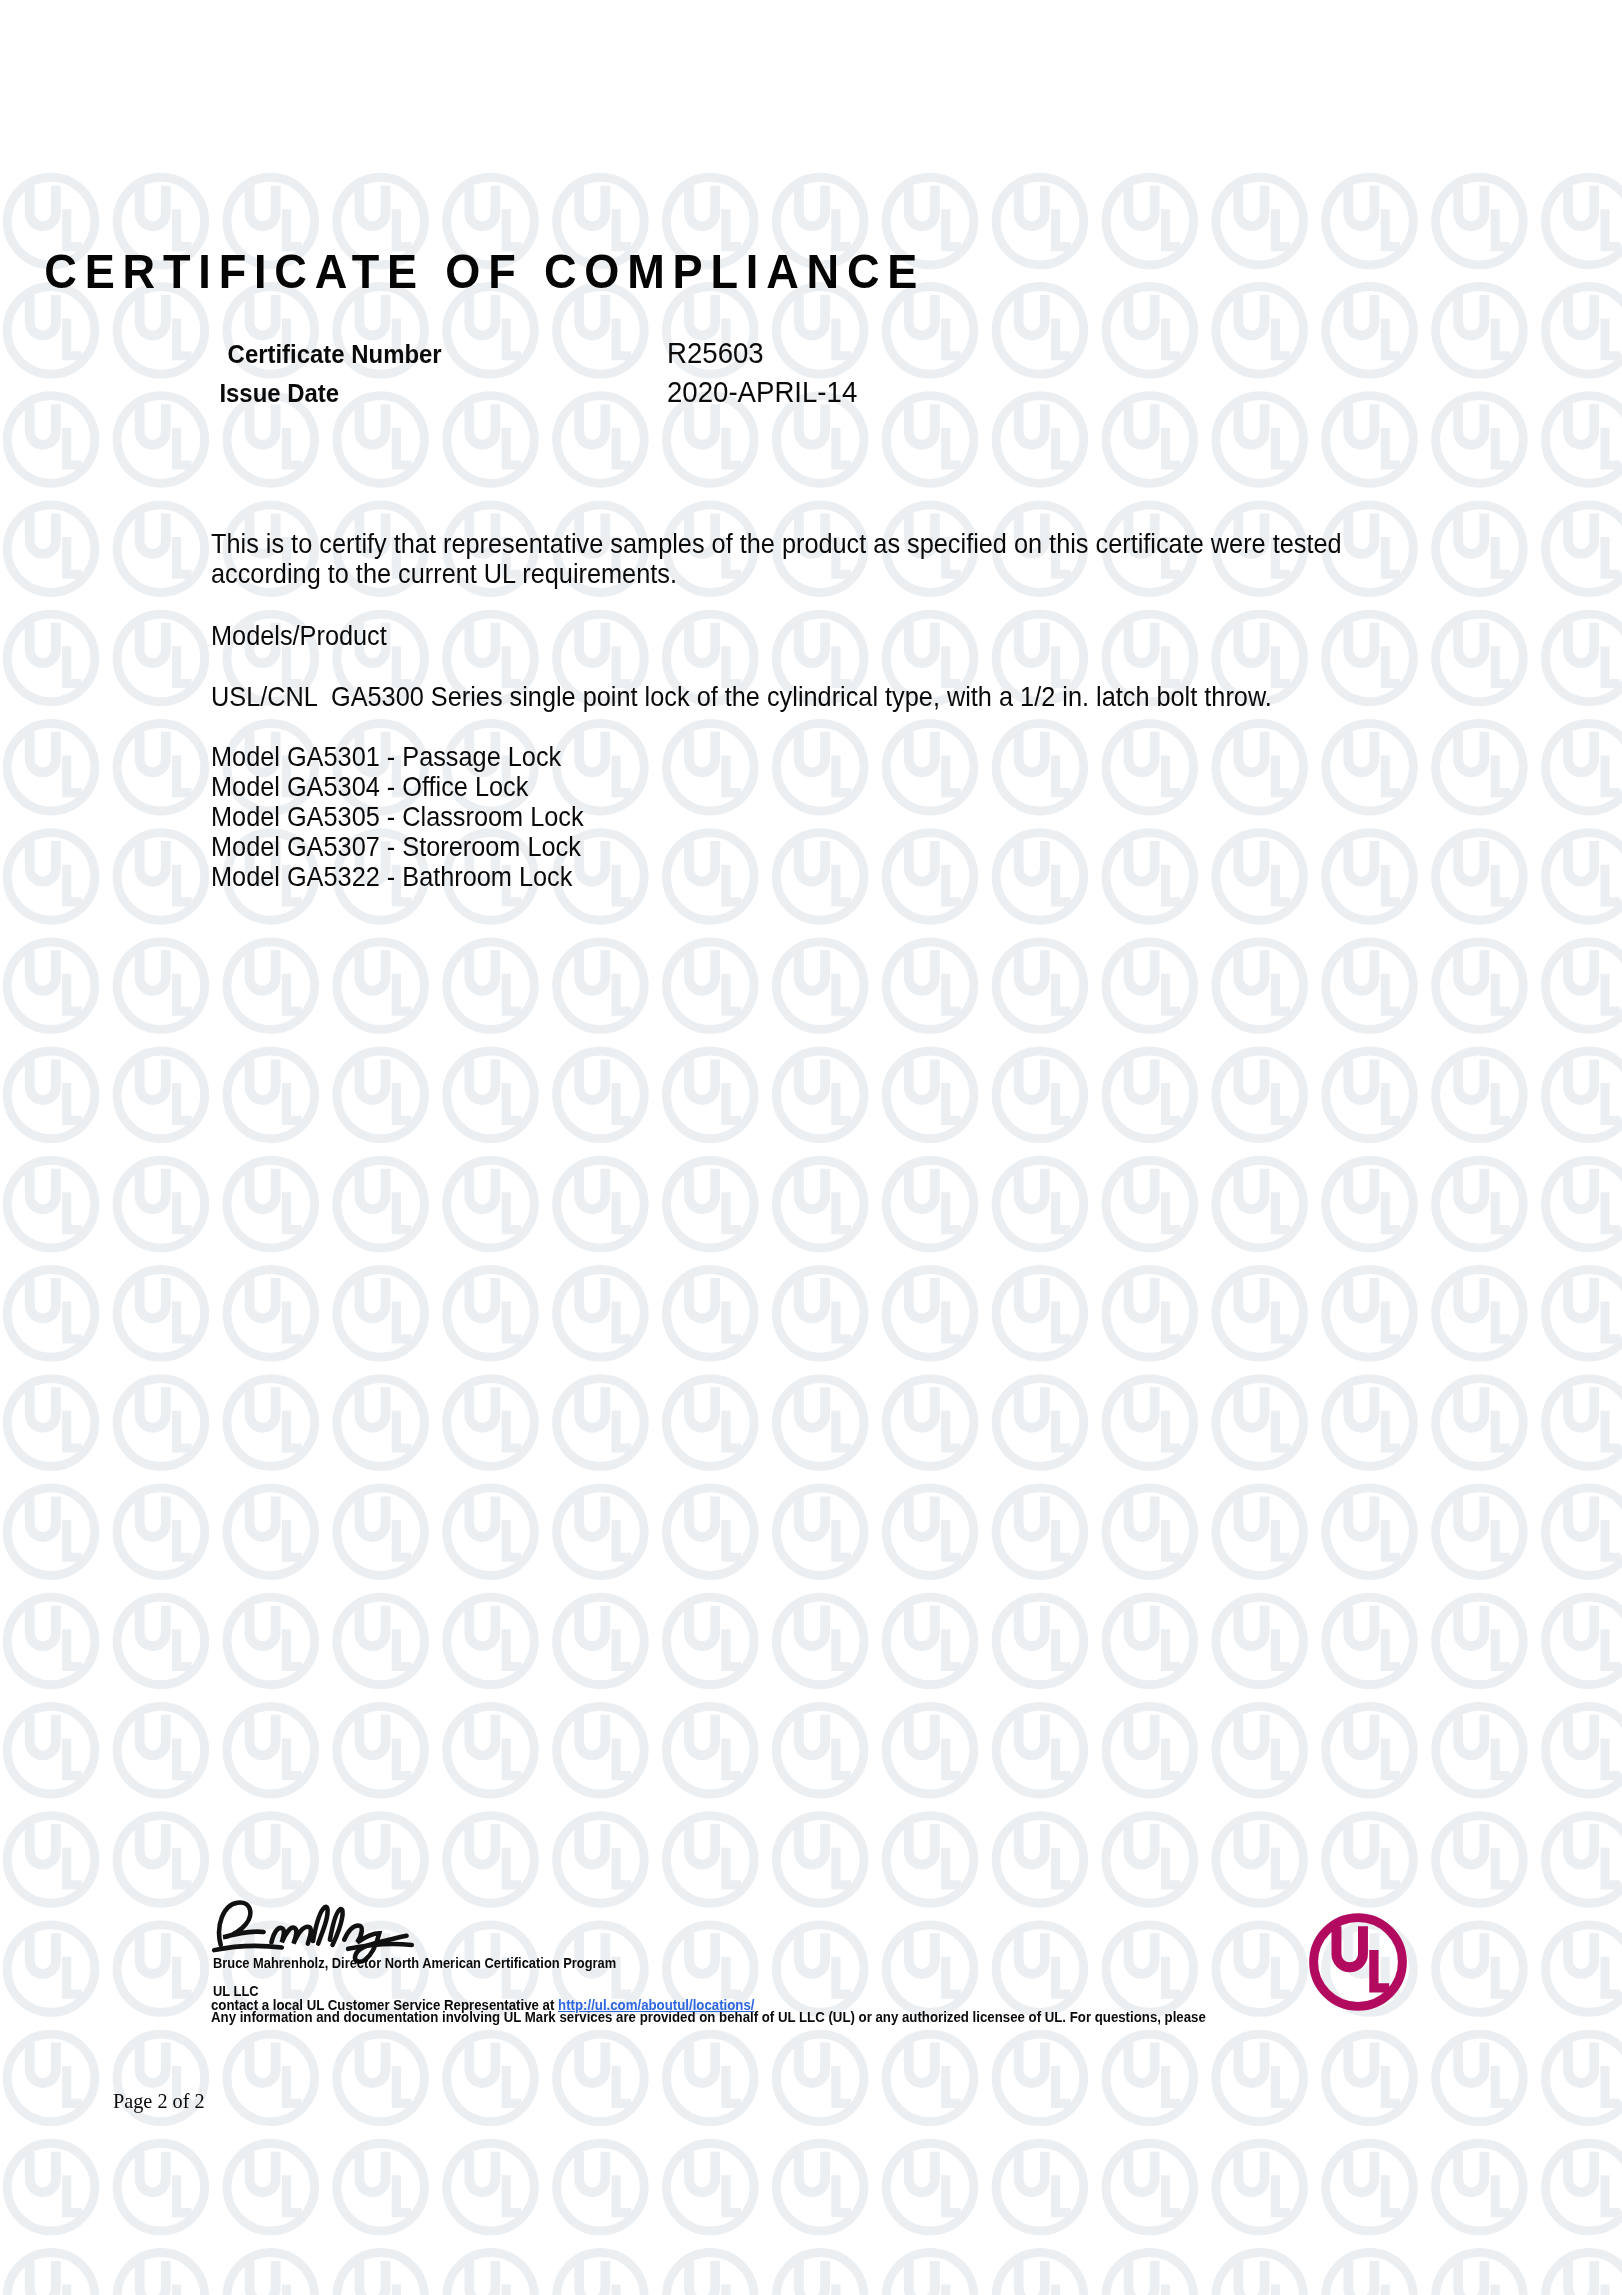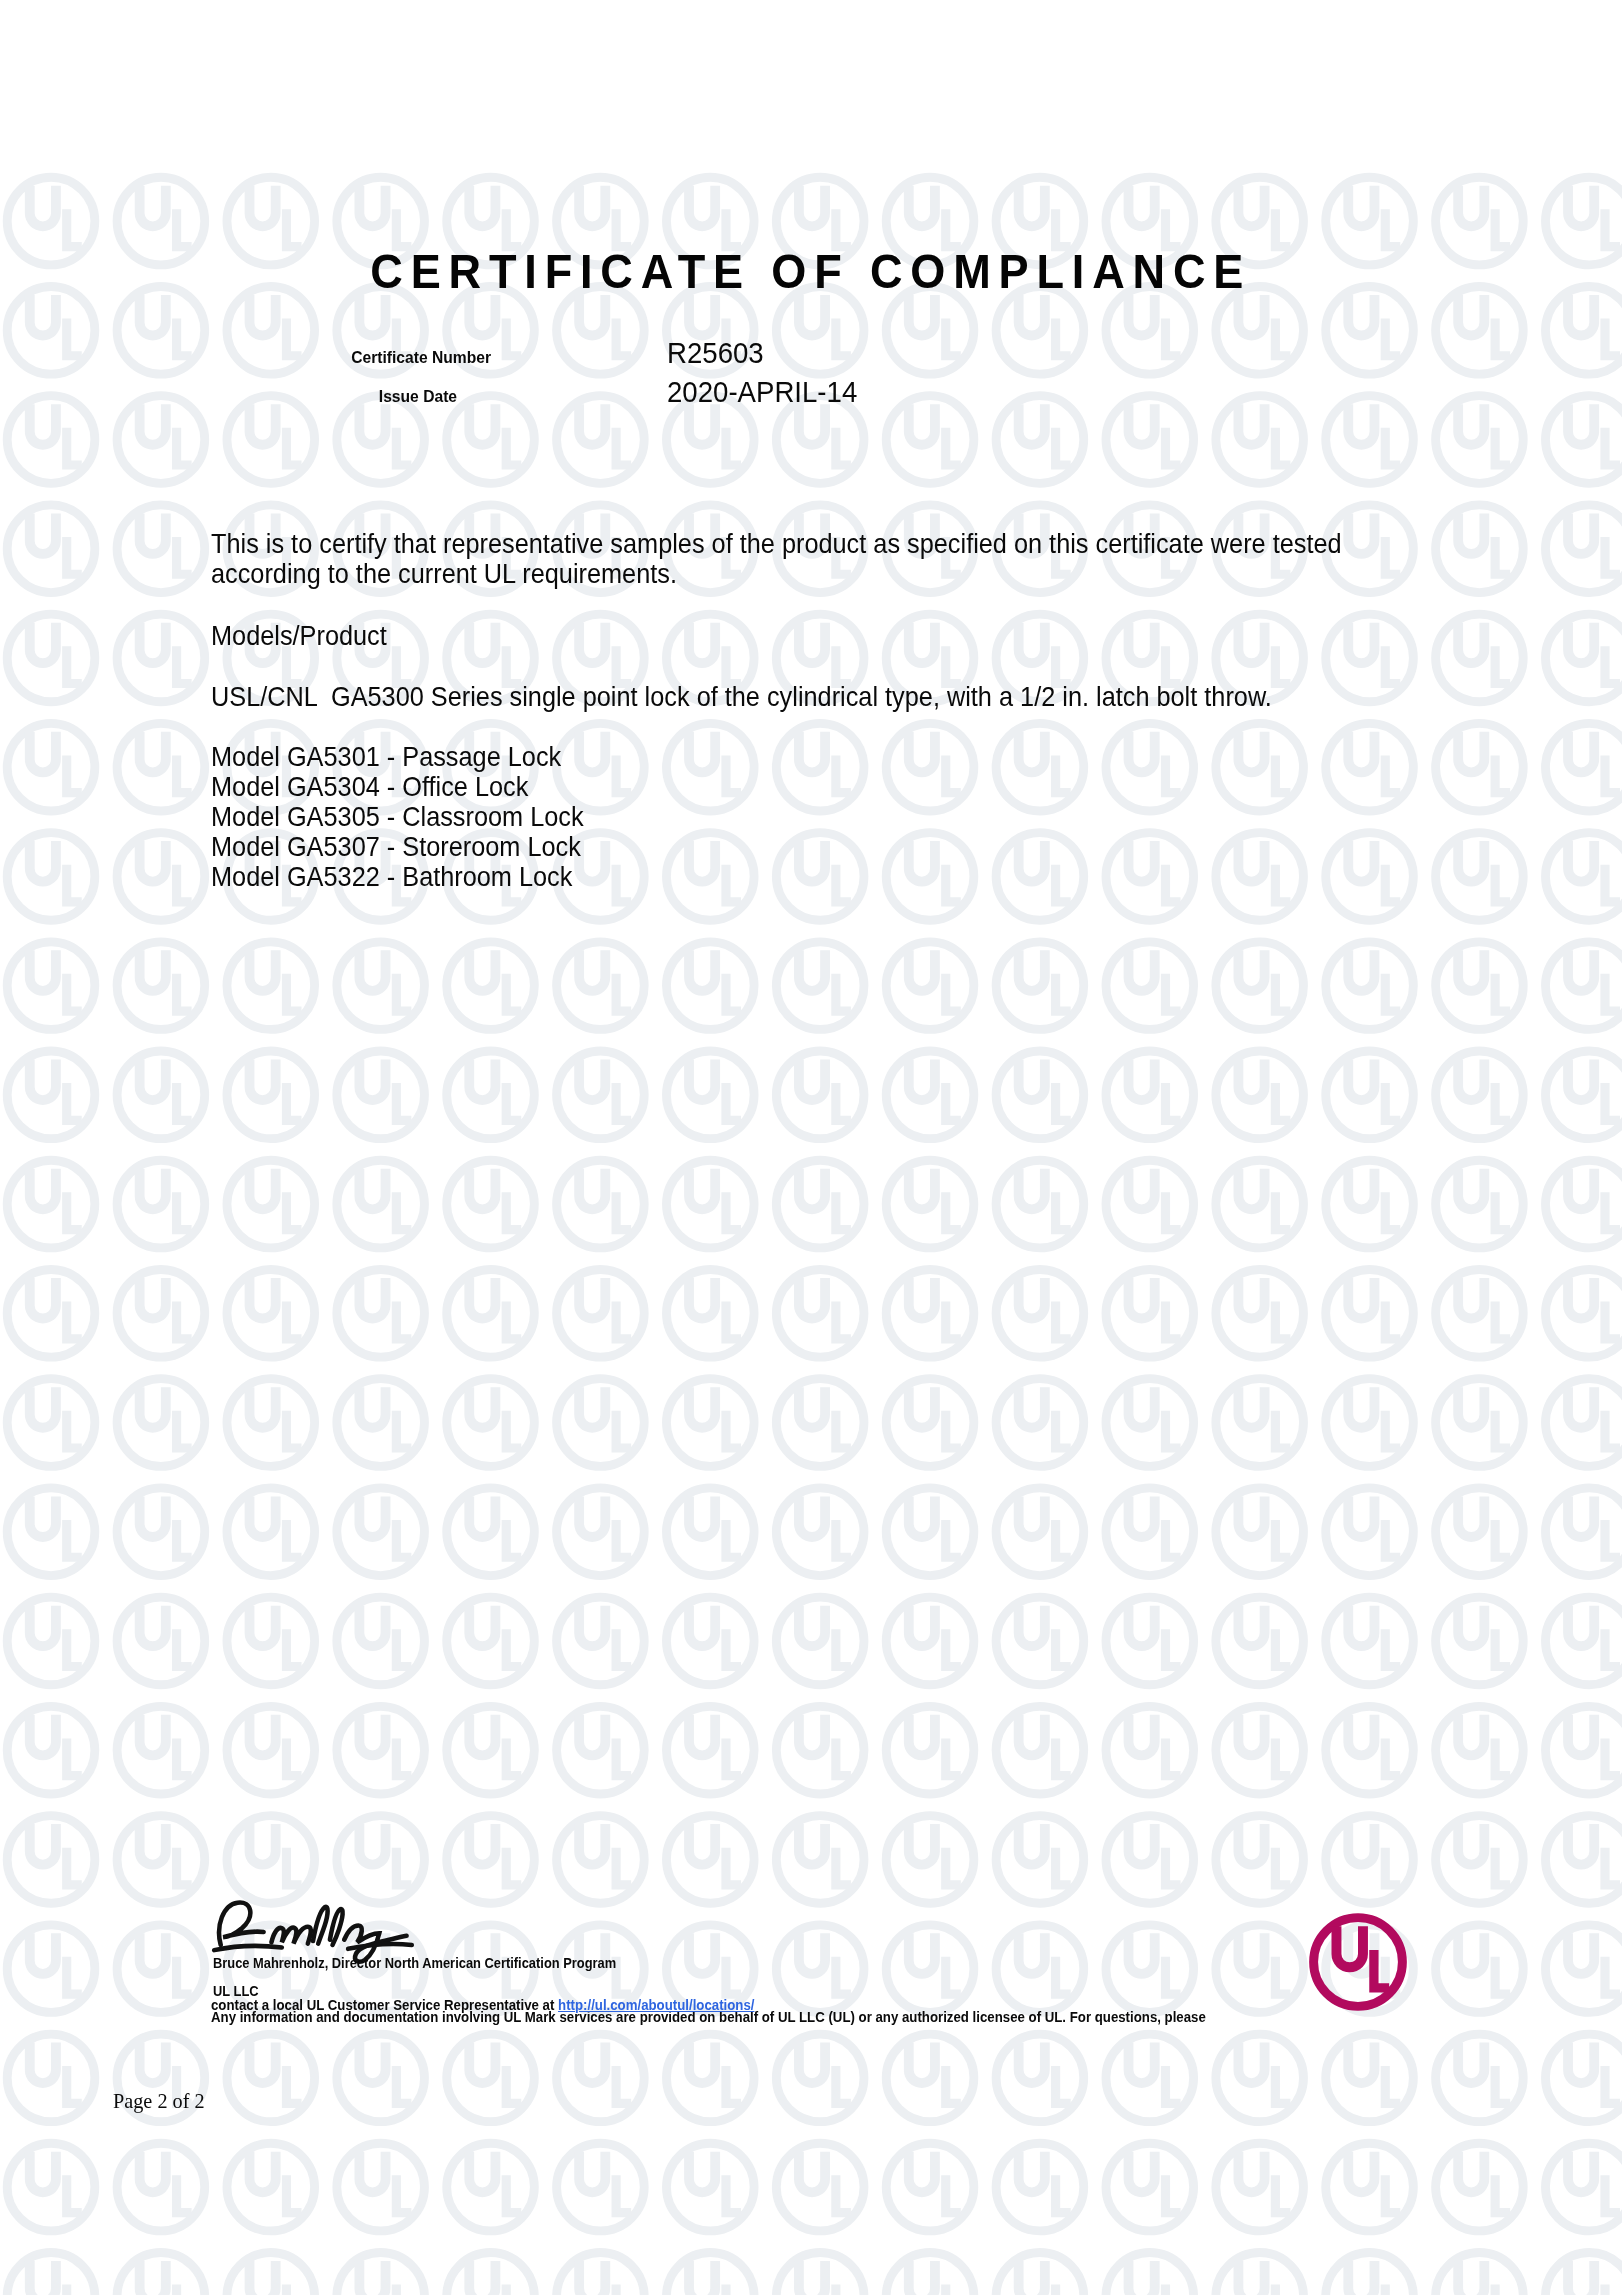--- a/index.html
+++ b/index.html
@@ -16,27 +16,27 @@
   }
   .page{position:absolute;inset:0;}
   
   #wm-svg{position:absolute;left:0;top:0;width:1622px;height:2295px;color:var(--wm);}
   
   .cond{display:inline-block;transform:scaleX(.92);transform-origin:0 50%;white-space:pre;}
   .cond-r{display:inline-block;transform:scaleX(.92);transform-origin:100% 50%;white-space:pre;}
   .cond-c{display:inline-block;transform:scaleX(.92);transform-origin:50% 50%;white-space:pre;}
   
   .title{
-    position:absolute;top:243px;left:0;width:100%;text-align:center;
-    font-size:49px;font-weight:bold;letter-spacing:8.5px;color:#050505;
+    position:absolute;top:243px;left:0;width:100%;text-align:left;
+    font-size:49px;font-weight:bold;letter-spacing:8.5px;color:#050505;padding-left:6px;
   }
   
   .meta{position:absolute;left:209px;top:336px;}
   .meta-row{display:flex;align-items:baseline;height:39px;}
-  .meta-label{width:412px;text-align:center;font-size:17px;font-weight:bold;}
+  .meta-label{width:412px;text-align:left;font-size:26px;font-weight:bold;}
   .meta-value{margin-left:46px;font-size:30px;font-weight:400;}
   
   .bodyline{position:absolute;left:211px;font-size:27.5px;line-height:30px;}
   .models .bodyline{white-space:pre;}
   
   .sig-svg{position:absolute;left:209px;top:1894px;width:208px;height:72px;}
   .small-bold{position:absolute;left:213px;font-size:14px;font-weight:bold;}
   .fineprint{position:absolute;left:211px;font-size:14.4px;font-weight:bold;line-height:19.6px;text-align:right;}
   .fineprint a{color:var(--link);text-decoration:underline;}
   .pagenum{position:absolute;left:113px;top:2088px;font-size:22px;font-family:Liberation Serif, serif;}

